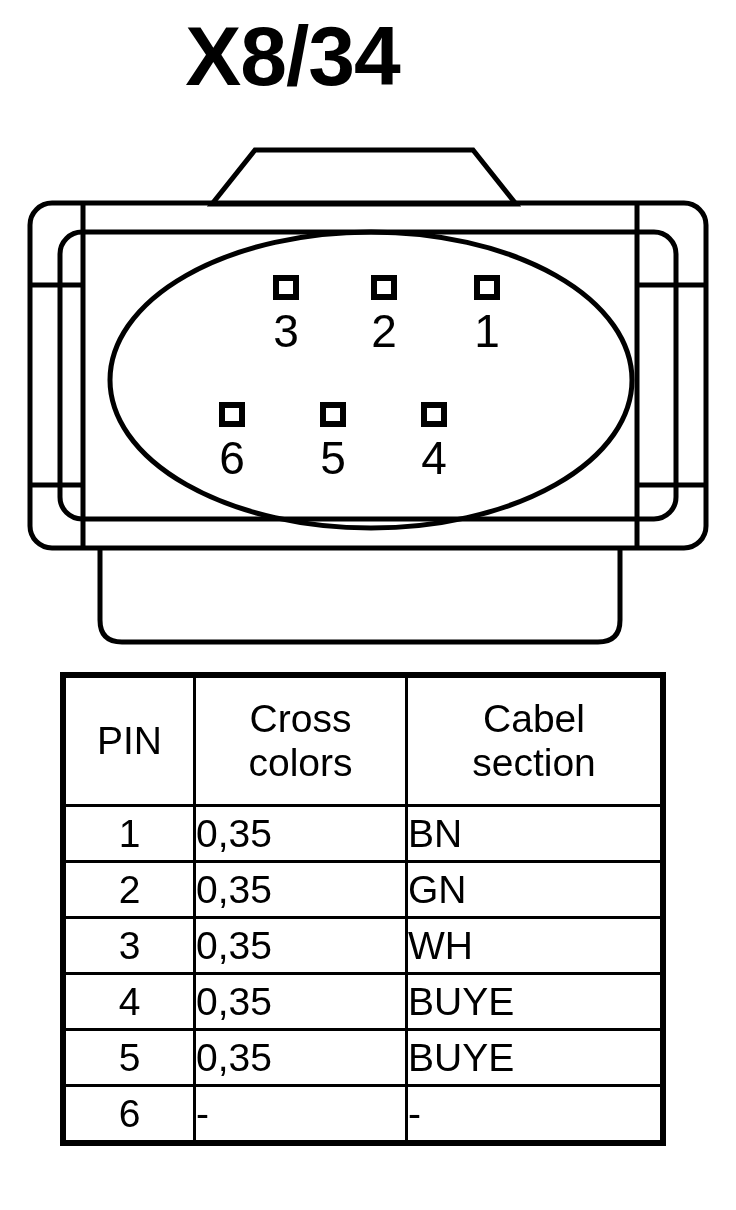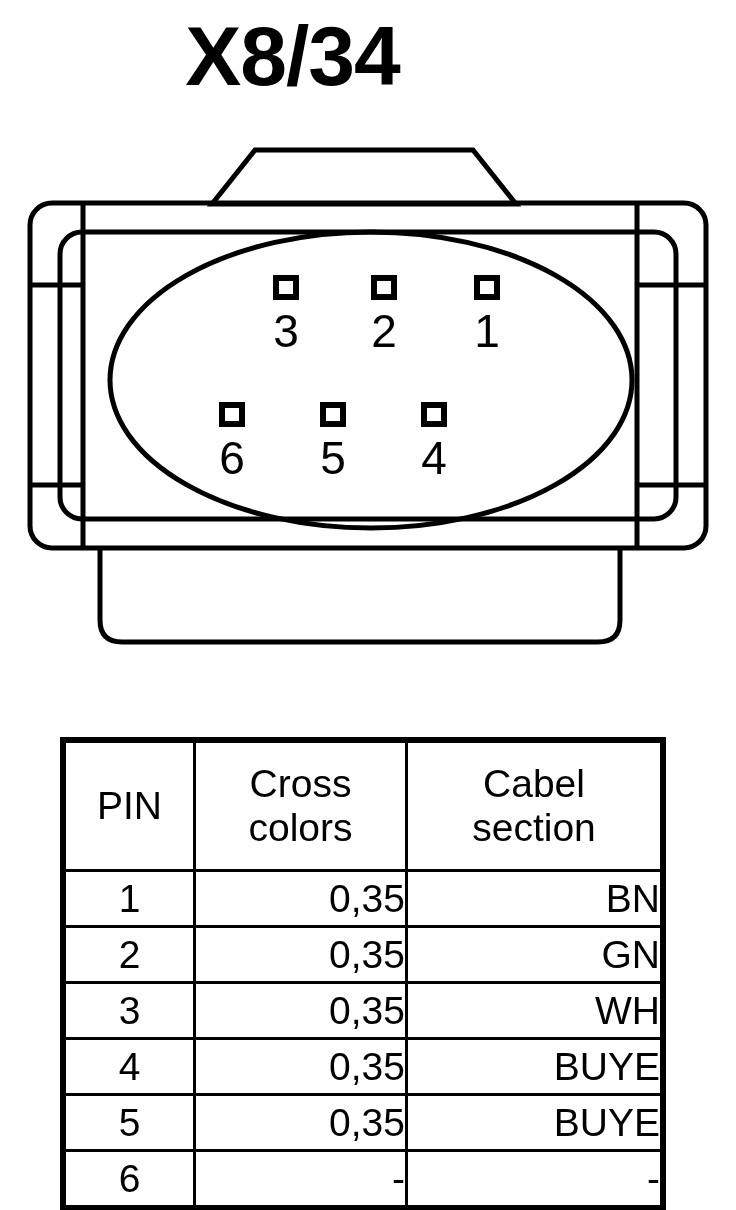--- a/index.html
+++ b/index.html
@@ -54,21 +54,21 @@
     font-weight: normal;
     color: #000000;
     text-align: center;
     width: 46px;
   }
 
   
   #pin-table-wrap {
     position: absolute;
     left: 63px;
-    top: 740px;
+    top: 675px;
     width: 597px;
   }
   table#pin-table {
     border-collapse: collapse;
     width: 597px;
     table-layout: fixed;
     background: #ffffff;
   }
   table#pin-table td, table#pin-table th {
     border: 3px solid #000000;
@@ -101,21 +101,21 @@
     line-height: 45px;
   }
   thead th .hdr-line { display: block; }
 
   tbody td { height: 53px; }
   td.cell-pin {
     text-align: center;
     vertical-align: middle;
   }
   td.cell-cross, td.cell-color {
-    text-align: right;
+    text-align: left;
     vertical-align: middle;
     padding-left: 12px;
   }
 </style>
 </head>
 <body>
 
 <div id="title">X8/34</div>
 
 <div id="connector-drawing">

